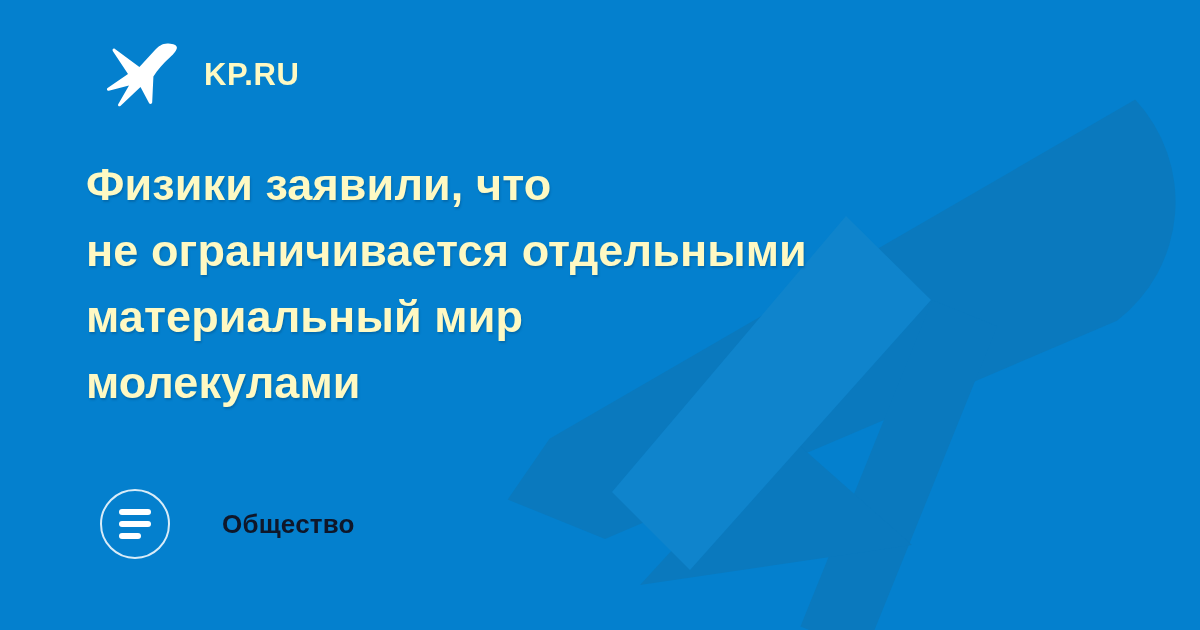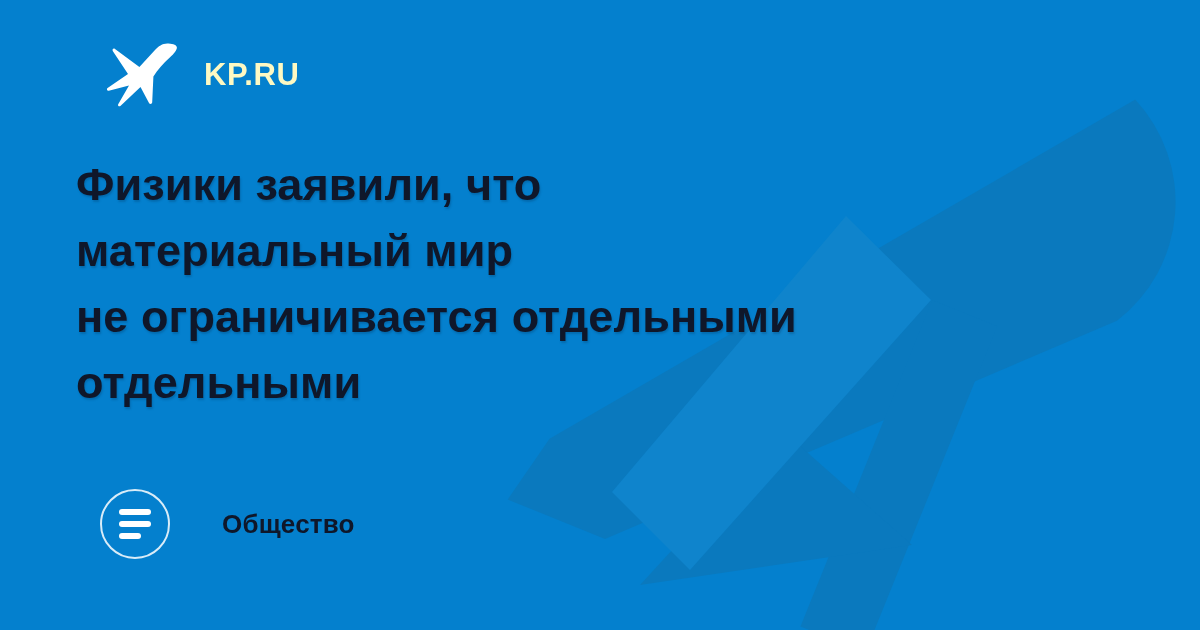--- a/index.html
+++ b/index.html
@@ -55,24 +55,24 @@
     font-weight: bold;
     letter-spacing: 0.6px;
     line-height: 1;
     white-space: nowrap;
     font-family: "Liberation Sans", "DejaVu Sans", sans-serif;
   }
 
   
   .headline {
     position: absolute;
-    left: 76px;
+    left: 86px;
     top: 152px;
     width: 1030px;
-    color: #0f172a;
+    color: #fef9c3;
     font-size: 45px;
     font-weight: bold;
     line-height: 66px;
     letter-spacing: 0.1px;
     text-shadow: 1px 2px 2px rgba(0, 60, 105, 0.30);
     font-family: "Liberation Sans", "DejaVu Sans", sans-serif;
   }
   .headline-line {
     display: block;
     white-space: nowrap;
@@ -168,23 +168,23 @@
                  C51.6 29.0 57.2 22.0 63.8 16.5
                  C68.2 12.8 70.9 9.2 70.9 6.6
                  C70.9 4.2 67.6 2.9 62.5 2.5 Z"></path>
       </g>
     </svg>
     <div class="brand-name">KP.RU</div>
   </div>
 
   <div class="headline">
     <span class="headline-line">Физики заявили, что</span>
+    <span class="headline-line">не ограничивается отдельными</span>
     <span class="headline-line">материальный мир</span>
-    <span class="headline-line">не ограничивается отдельными</span>
-    <span class="headline-line">отдельными</span>
+    <span class="headline-line">молекулами</span>
   </div>
 
   <div class="category">
     <div class="category-circle">
       <span class="bar bar-1"></span>
       <span class="bar bar-2"></span>
       <span class="bar bar-3"></span>
     </div>
     <div class="category-label">Общество</div>
   </div>

